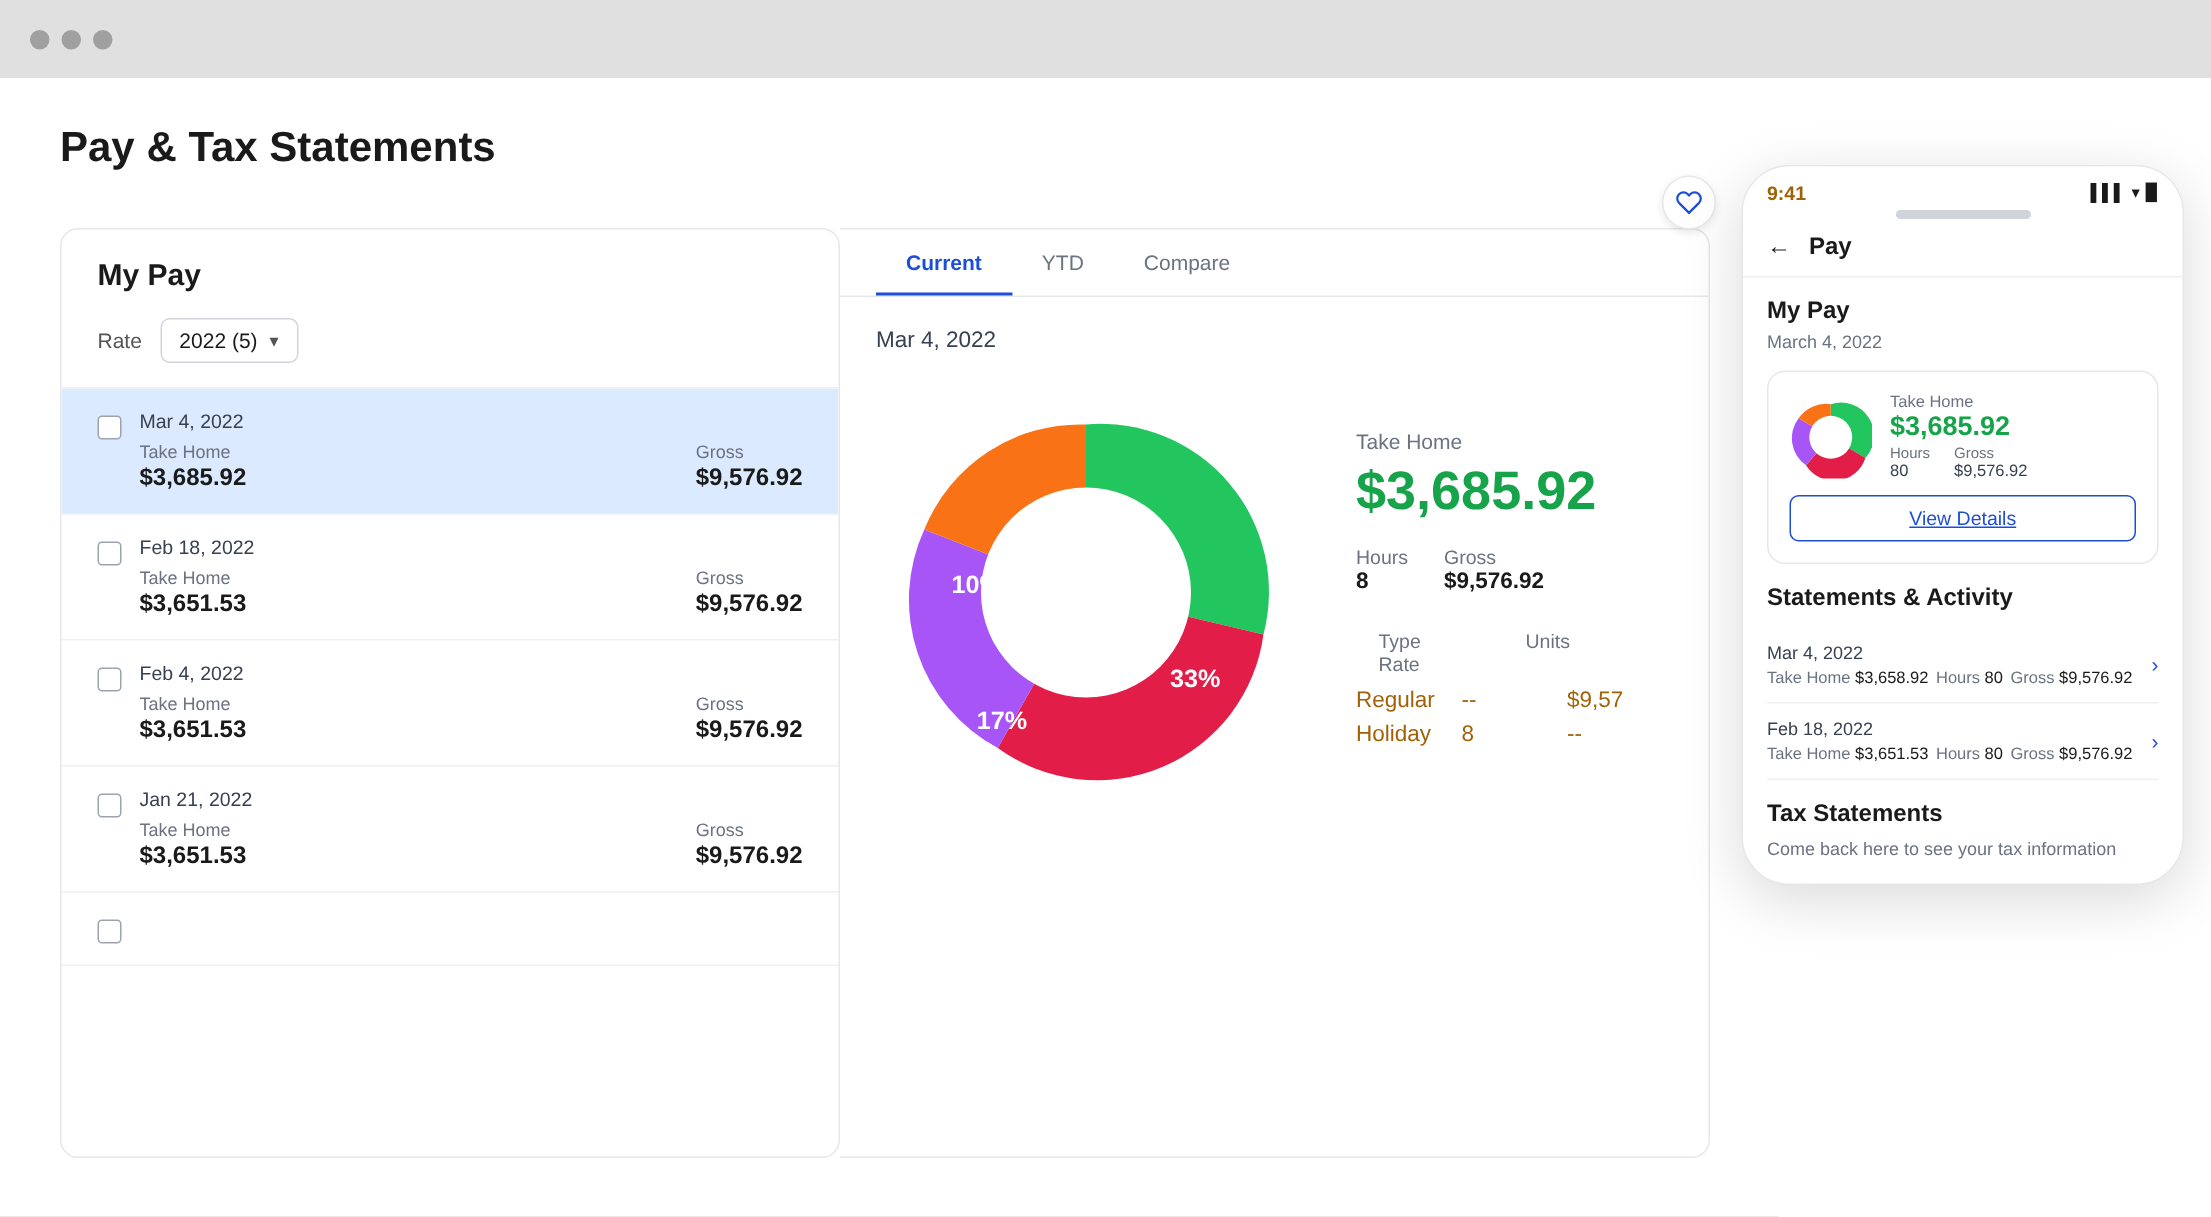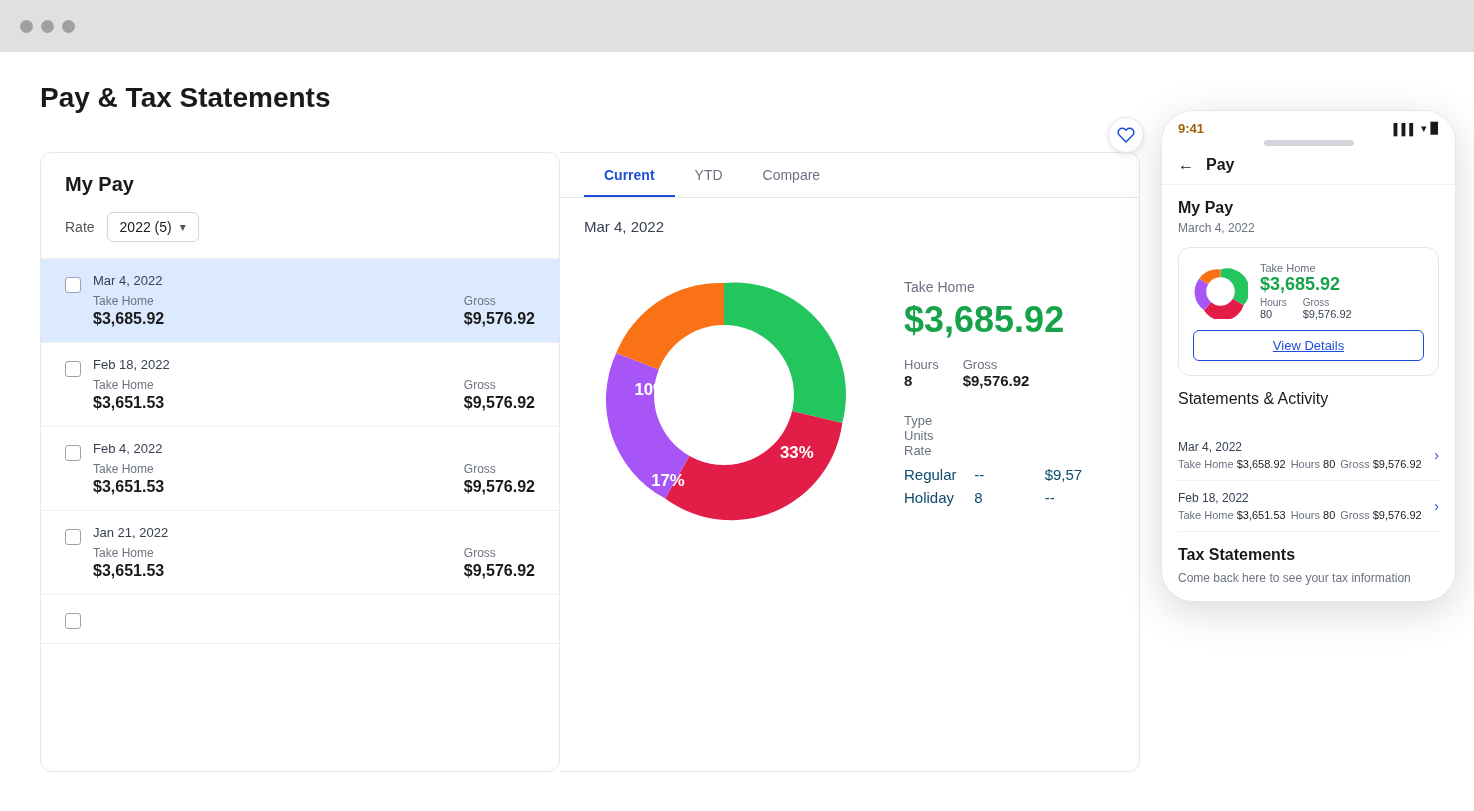--- a/index.html
+++ b/index.html
@@ -272,39 +272,40 @@
       color: #1a1a1a;
     }
 
     
     .pay-table {
       width: 100%;
     }
 
     .pay-table-header {
       display: grid;
-      grid-template-columns: 1fr;
+      grid-template-columns: 1fr 1fr;
       margin-bottom: 8px;
+      margin-left: 15px;
     }
 
     .pay-table-header span {
       font-size: 13px;
       color: #6b7280;
       font-weight: 500;
     }
 
     .pay-table-row {
       display: grid;
       grid-template-columns: 1fr 1fr 1fr;
       margin-bottom: 6px;
     }
 
     .pay-table-row span {
       font-size: 15px;
-      color: #0c4a6e;
+      color: #a16207;
       font-weight: 500;
     }
 
     
     .phone-mockup {
       position: absolute;
       top: 58px;
       right: 18px;
       width: 295px;
       background: #fff;
@@ -442,23 +443,23 @@
       padding: 7px;
       font-size: 13px;
       font-weight: 500;
       cursor: pointer;
       text-align: center;
       text-decoration: underline;
     }
 
     .phone-statements-title {
       font-size: 16px;
-      font-weight: 400;
-      color: #1a1a1a;
-      margin-bottom: 22px;
+      font-weight: 700;
+      color: #1a1a1a;
+      margin-bottom: 10px;
     }
 
     .phone-statement-item {
       border-bottom: 1px solid #f0f0f0;
       padding: 10px 0;
       display: flex;
       justify-content: space-between;
       align-items: center;
     }
 

